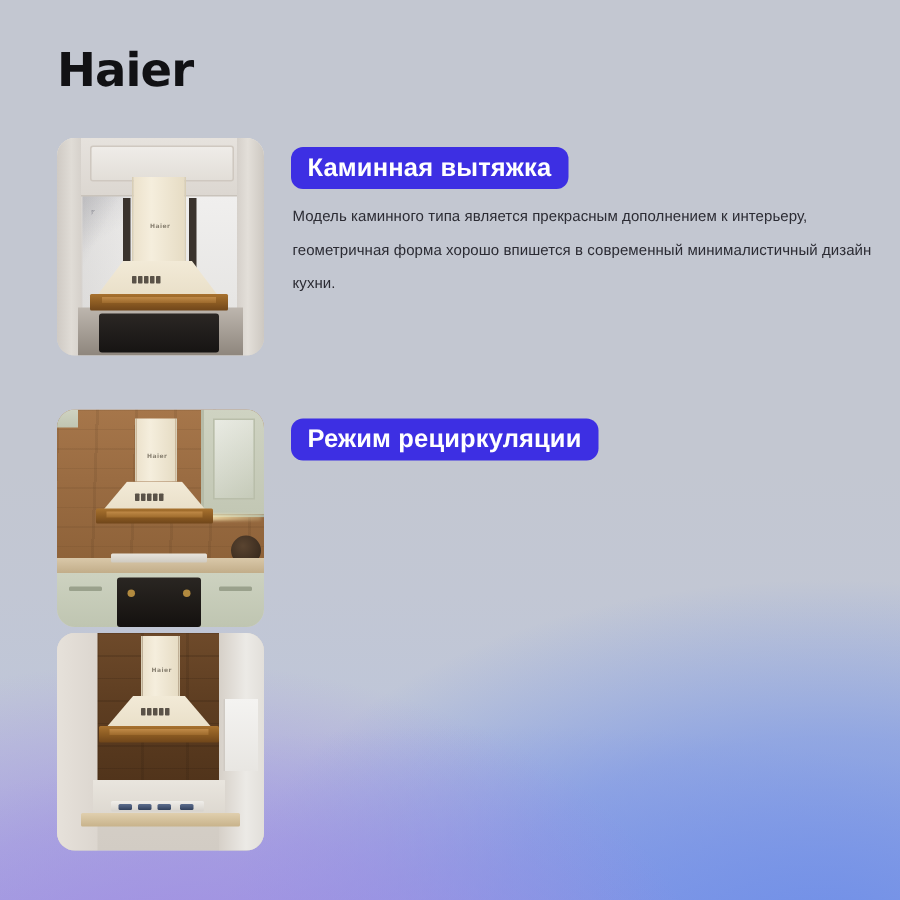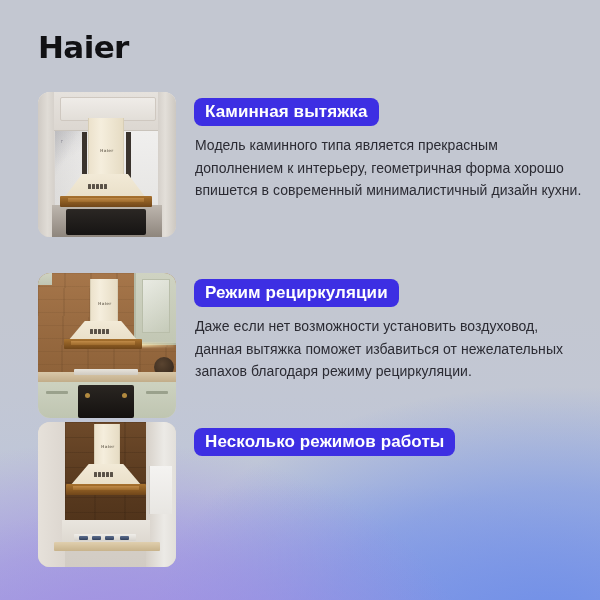--- a/index.html
+++ b/index.html
@@ -292,21 +292,21 @@
     line-height: 19px;
     letter-spacing: 0.1px;
     white-space: nowrap;
     font-family: "Liberation Sans", sans-serif;
   }
   .body-text {
     position: absolute;
     left: 195px;
     top: 44px;
     width: 392px;
-    font-size: 14px;
+    font-size: 10px;
     line-height: 22.6px;
     color: #2b2b33;
     letter-spacing: 0.05px;
     font-family: "Liberation Sans", sans-serif;
   }
 </style>
 </head>
 <body>
 
 <div id="page">
@@ -389,21 +389,20 @@
         <div class="s2-drawer-l"></div>
         <div class="s2-drawer-r"></div>
         <div class="s2-oven">
           <span class="s2-oven-knob" style="left:7px;"></span>
           <span class="s2-oven-knob" style="right:7px;"></span>
         </div>
       </div>
     </div>
 
     <span class="badge">Режим рециркуляции</span>
-    <p class="body-text" style="margin:0;">Даже если нет возможности установить воздуховод, данная вытяжка поможет избавиться от нежелательных запахов благодаря режиму рециркуляции.</p>
   </div>
 
   <div class="row row-3">
 
     <div class="thumb">
       <div class="scene">
         <div class="s3-base"></div>
         <div class="s3-wall"></div>
         <div class="s3-left-wall"></div>
         <div class="s3-right-wall">
@@ -430,16 +429,15 @@
         <div class="s3-hob">
           <span class="s3-burner" style="left:5px;"></span>
           <span class="s3-burner" style="left:18px;"></span>
           <span class="s3-burner" style="left:31px;"></span>
           <span class="s3-burner" style="left:46px;"></span>
         </div>
         <div class="s3-counter"></div>
       </div>
     </div>
 
-    <span class="badge">Несколько режимов работы</span>
   </div>
 
 </div>
 
 </body></html>

